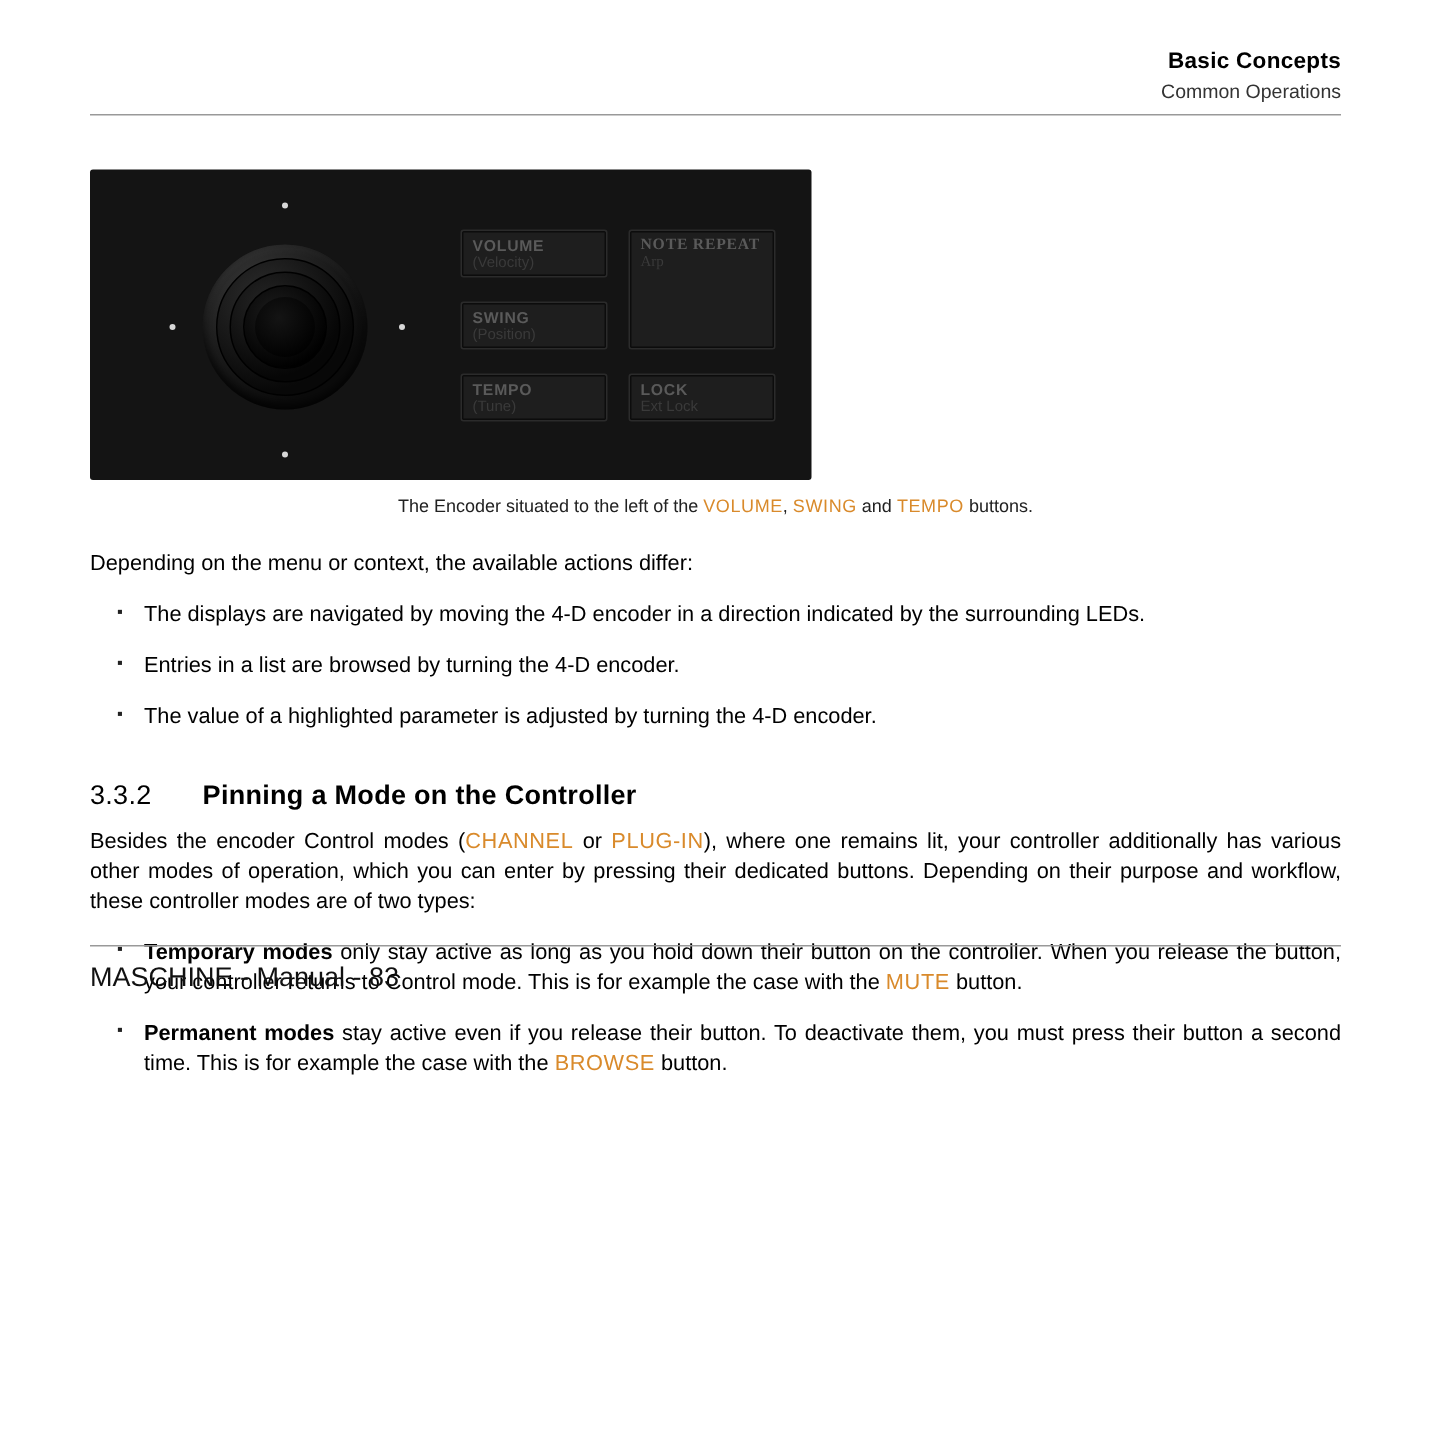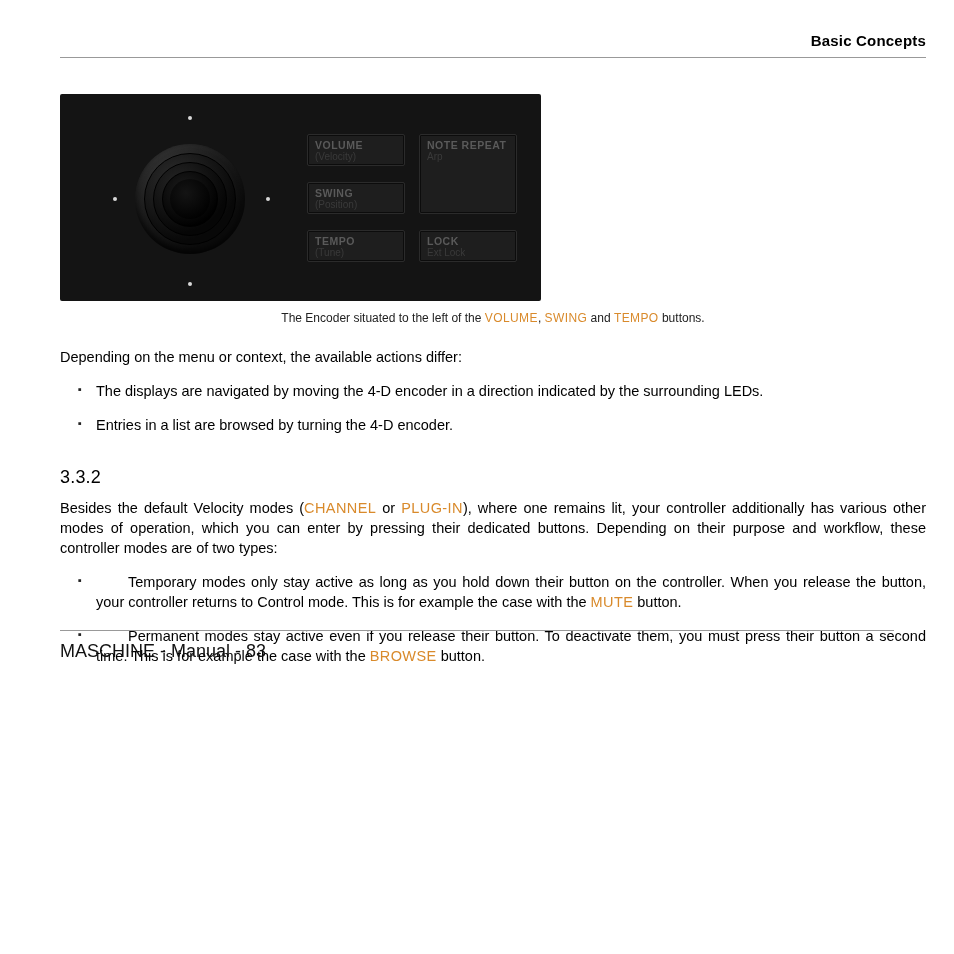--- a/index.html
+++ b/index.html
@@ -1,17 +1,17 @@
 <!DOCTYPE html>
 <html><head>
 <meta charset="utf-8">
 <style>
   * { box-sizing: border-box; margin: 0; padding: 0; }
   html, body { width: 954px; height: 954px; background: #fff; font-family: "Helvetica Neue", Helvetica, Arial, sans-serif; color: #000; }
-  .page { position: relative; width: 954px; height: 700px; padding: 32px 28px 40px 60px; }
+  .page { position: relative; width: 954px; height: 700px; padding: 32px 60px 40px 60px; }
   .header { text-align: right; margin-bottom: 6px; }
   .header-title { font-weight: 700; font-size: 15px; letter-spacing: 0.2px; }
   .header-sub { font-size: 13px; color: #333; margin-top: 4px; }
   .rule-top { border: none; border-top: 1px solid #999; margin-top: 8px; }
   .figure-area { margin-top: 36px; margin-left: 0; }
   .figure { width: 481px; height: 207px; background: #141414; border-radius: 2px; position: relative; overflow: hidden; }
   
   .led { position: absolute; width: 4px; height: 4px; border-radius: 50%; background: #d8d8d8; }
   .led.n { left: 128px; top: 22px; }
   .led.s { left: 128px; top: 188px; }
@@ -24,44 +24,45 @@
   .r3 { left:18px; top:18px; width:74px; height:74px; background: radial-gradient(circle at 35% 30%, #262626, #060606 70%); border:1px solid #000; }
   .r4 { left:27px; top:27px; width:56px; height:56px; background: radial-gradient(circle at 40% 35%, #1e1e1e, #000 75%); border:1px solid #000; }
   .r5 { left:35px; top:35px; width:40px; height:40px; background: radial-gradient(circle at 40% 35%, #141414, #000 80%); }
   
   .btn { position: absolute; background: #1e1e1e; border: 1px solid #2b2b2b; border-radius: 2px; padding: 4px 7px 0 7px; font-family: inherit; box-shadow: inset 0 0 0 1px rgba(0,0,0,.6); }
   .btn .lbl { display:block; font-size: 10.5px; letter-spacing: 0.5px; color: #5a5a5a; font-weight: 600; }
   .btn .sub { display:block; font-size: 10px; color: #3a3a3a; margin-top: 0px; }
   .btn.vol   { left: 247px; top: 40px;  width: 98px;  height: 32px; }
   .btn.swi   { left: 247px; top: 88px;  width: 98px;  height: 32px; }
   .btn.tem   { left: 247px; top: 136px; width: 98px;  height: 32px; }
-  .btn.note  { left: 359px; top: 40px;  width: 98px;  height: 80px; }
+  .btn.note  { left: 359px; top: 40px;  width: 98px;  height: 80px; font-family: Liberation Serif, serif; }
   .btn.lock  { left: 359px; top: 136px; width: 98px;  height: 32px; }
   .caption { font-size: 12px; color: #222; margin-top: 10px; text-align: center; }
   .hw { color: #d98a2b; letter-spacing: 0.4px; }
   .body-text { font-size: 14.5px; line-height: 1.38; margin-top: 22px; text-align: justify; }
   ul.bullets { list-style: none; margin: 14px 0 0 22px; }
   ul.bullets > li { position: relative; padding-left: 14px; margin-bottom: 14px; font-size: 14.5px; line-height: 1.38; text-align: justify; }
   ul.bullets > li::before { content: "▪"; position: absolute; left: -4px; top: 1px; font-size: 11px; color: #222; }
   .section-head { display: flex; gap: 34px; margin-top: 32px; font-family: "Arial Narrow","Helvetica Neue Condensed","Helvetica Neue",Arial,sans-serif; font-stretch: condensed; }
   .sec-num { font-weight: 400; font-size: 18px; letter-spacing: 0.2px; }
   .sec-title { font-weight: 700; font-size: 18px; letter-spacing: 0.2px; }
   .para { font-size: 14.5px; line-height: 1.38; margin-top: 10px; text-align: justify; }
   .footer { position: absolute; left: 60px; right: 60px; bottom: 38px; }
   .rule-bot { border: none; border-top: 1px solid #999; }
   .foot-text { text-align: left; font-size: 18px; margin-top: 10px; color: #111; }
-  b { font-weight: 400; margin-left: 32px; }
+  b { font-weight: 700; }
 </style>
 </head>
 <body>
 
 <div class="page">
 
   <div class="header">
     <div class="header-title">Basic Concepts</div>
+    <div class="header-sub">Common Operations</div>
   </div>
   <hr class="rule-top">
 
   <div class="figure-area">
     <div class="figure">
       <span class="led n"></span>
       <span class="led s"></span>
       <span class="led w"></span>
       <span class="led e"></span>
       <div class="encoder">
@@ -95,28 +96,30 @@
     <div class="caption">
       <span>The Encoder situated to the left of the </span><span class="hw">VOLUME</span><span>, </span><span class="hw">SWING</span><span> and </span><span class="hw">TEMPO</span><span> buttons.</span>
     </div>
   </div>
 
   <div class="body-text">Depending on the menu or context, the available actions differ:</div>
 
   <ul class="bullets">
     <li>The displays are navigated by moving the 4-D encoder in a direction indicated by the surrounding LEDs.</li>
     <li>Entries in a list are browsed by turning the 4-D encoder.</li>
+    <li>The value of a highlighted parameter is adjusted by turning the 4-D encoder.</li>
   </ul>
 
   <div class="section-head">
     <span class="sec-num">3.3.2</span>
+    <span class="sec-title">Pinning a Mode on the Controller</span>
   </div>
 
   <div class="para">
-    <span>Besides the default Velocity modes (</span><span class="hw">CHANNEL</span><span> or </span><span class="hw">PLUG-IN</span><span>), where one remains lit, your controller additionally has various other modes of operation, which you can enter by pressing their dedicated buttons. Depending on their purpose and workflow, these controller modes are of two types:</span>
+    <span>Besides the encoder Control modes (</span><span class="hw">CHANNEL</span><span> or </span><span class="hw">PLUG-IN</span><span>), where one remains lit, your controller additionally has various other modes of operation, which you can enter by pressing their dedicated buttons. Depending on their purpose and workflow, these controller modes are of two types:</span>
   </div>
 
   <ul class="bullets">
     <li>
       <b>Temporary modes</b><span> only stay active as long as you hold down their button on the controller. When you release the button, your controller returns to Control mode. This is for example the case with the </span><span class="hw">MUTE</span><span> button.</span>
     </li>
     <li>
       <b>Permanent modes</b><span> stay active even if you release their button. To deactivate them, you must press their button a second time. This is for example the case with the </span><span class="hw">BROWSE</span><span> button.</span>
     </li>
   </ul>

